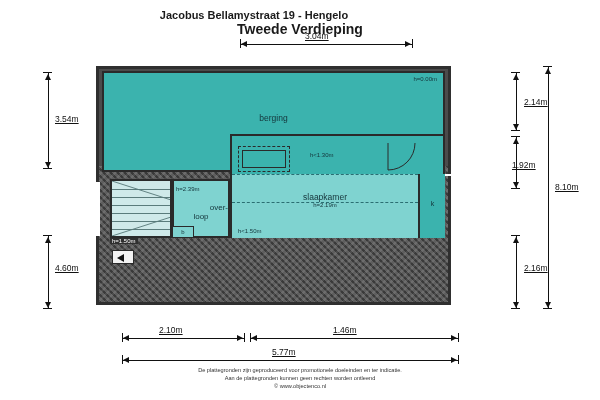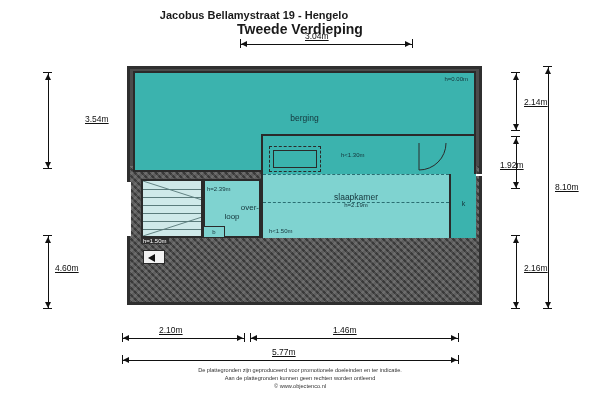--- a/index.html
+++ b/index.html
@@ -14,21 +14,21 @@
   .title{
     position:absolute;left:0;top:8px;width:508px;text-align:center;
     font-size:11px;font-weight:bold;line-height:14px;
   }
   .subtitle{
     position:absolute;left:0;top:22px;width:600px;text-align:center;
     font-size:14px;font-weight:bold;line-height:14px;
   }
 
   
-  #plan{position:absolute;left:127px;top:66px;width:355px;height:239px;}
+  #plan{position:absolute;left:96px;top:66px;width:355px;height:239px;}
 
   .outline{
     position:absolute;left:0;top:0;width:355px;height:239px;
     background:#4b4b4b;
     box-sizing:border-box;
     border:3px solid #2f2f2f;
   }
   
   .hatch{
     position:absolute;left:3px;top:100px;width:349px;height:136px;
@@ -224,21 +224,21 @@
   <div class="arrowR" style="left:405px;top:40.5px;"></div>
   <div class="dlabel" style="left:305px;top:31px;">3.04m</div>
 </div>
 
 <div class="dim">
   <div class="line-v" style="left:48px;top:72px;height:96px;"></div>
   <div class="caph" style="left:43px;top:72px;"></div>
   <div class="caph" style="left:43px;top:168px;"></div>
   <div class="arrowU" style="left:44.5px;top:74px;"></div>
   <div class="arrowD" style="left:44.5px;top:162px;"></div>
-  <div class="dlabel" style="left:55px;top:114px;margin-left:30px;">3.54m</div>
+  <div class="dlabel" style="left:55px;top:114px;">3.54m</div>
 </div>
 
 <div class="dim">
   <div class="line-v" style="left:48px;top:235px;height:73px;"></div>
   <div class="caph" style="left:43px;top:235px;"></div>
   <div class="caph" style="left:43px;top:308px;"></div>
   <div class="arrowU" style="left:44.5px;top:237px;"></div>
   <div class="arrowD" style="left:44.5px;top:302px;"></div>
   <div class="dlabel" style="left:55px;top:263px;">4.60m</div>
 </div>
@@ -251,21 +251,21 @@
   <div class="arrowD" style="left:512.5px;top:124px;"></div>
   <div class="dlabel" style="left:524px;top:97px;">2.14m</div>
 </div>
 
 <div class="dim">
   <div class="line-v" style="left:516px;top:136px;height:52px;"></div>
   <div class="caph" style="left:511px;top:136px;"></div>
   <div class="caph" style="left:511px;top:188px;"></div>
   <div class="arrowU" style="left:512.5px;top:138px;"></div>
   <div class="arrowD" style="left:512.5px;top:182px;"></div>
-  <div class="dlabel" style="left:500px;top:160px;">1.92m</div>
+  <div class="dlabel" style="left:512px;top:160px;">1.92m</div>
 </div>
 
 <div class="dim">
   <div class="line-v" style="left:516px;top:235px;height:73px;"></div>
   <div class="caph" style="left:511px;top:235px;"></div>
   <div class="caph" style="left:511px;top:308px;"></div>
   <div class="arrowU" style="left:512.5px;top:237px;"></div>
   <div class="arrowD" style="left:512.5px;top:302px;"></div>
   <div class="dlabel" style="left:524px;top:263px;">2.16m</div>
 </div>

